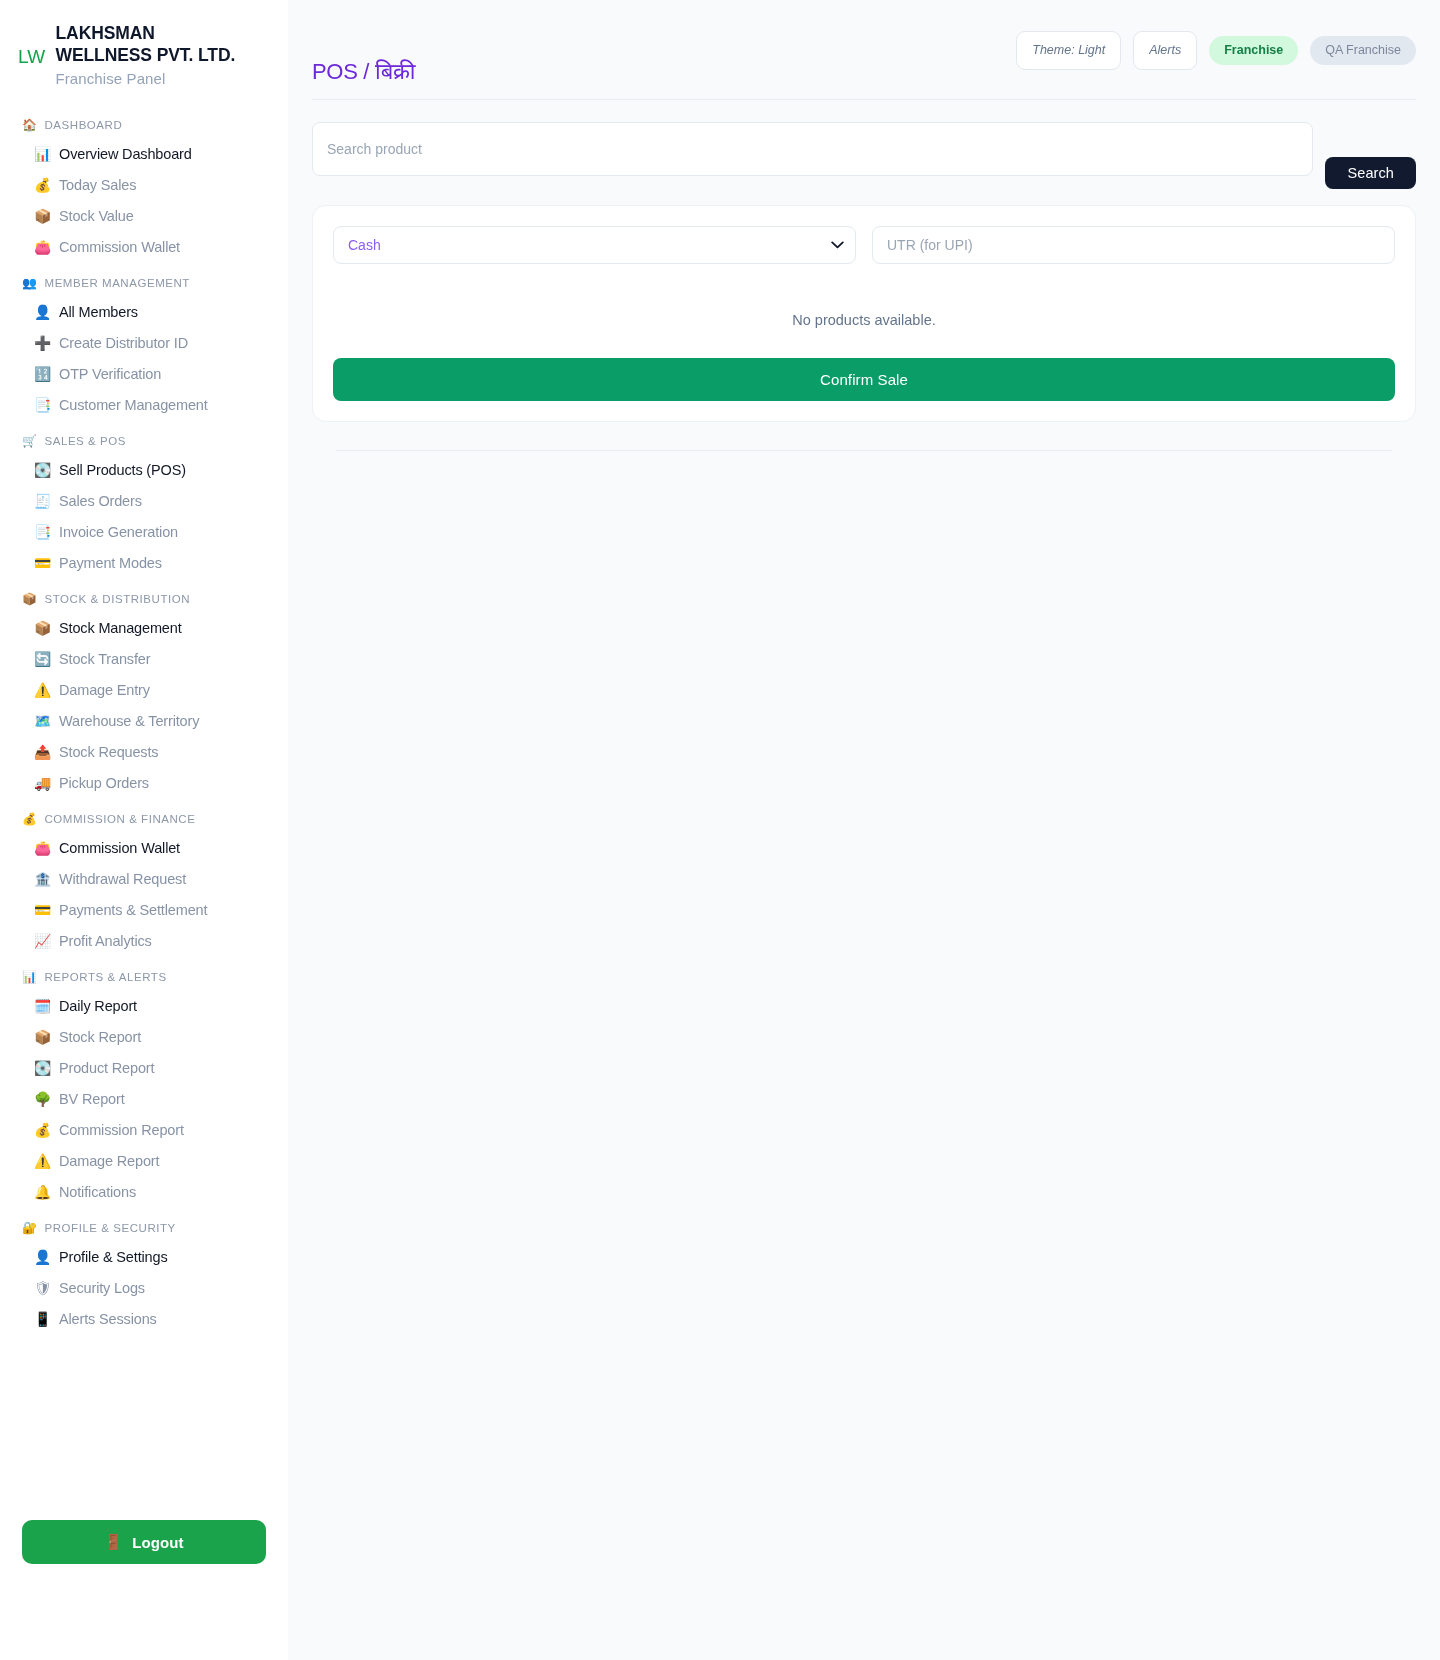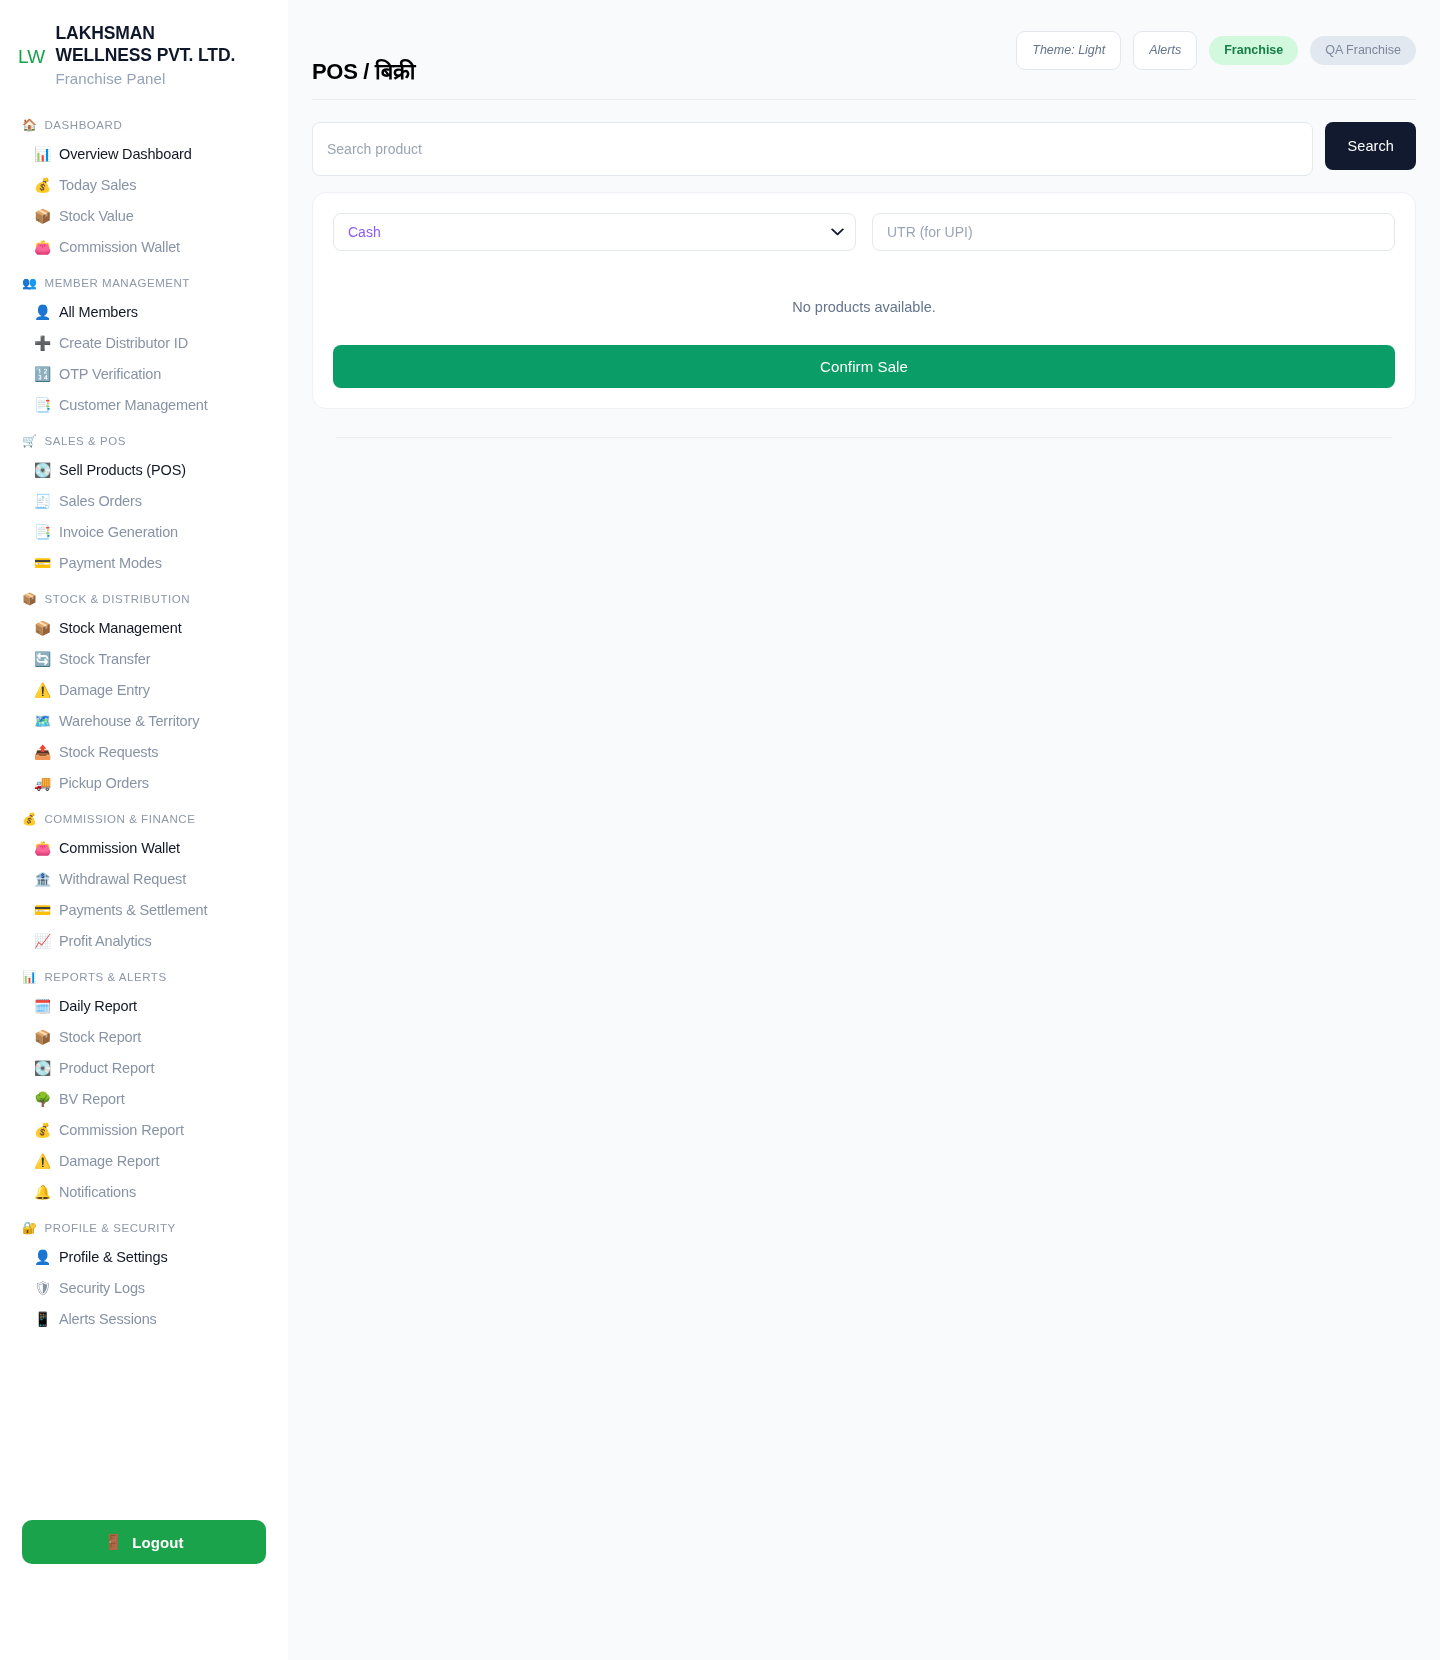--- a/index.html
+++ b/index.html
@@ -104,22 +104,22 @@
     padding: 0;
   }
   .topbar {
     display: flex;
     align-items: center;
     justify-content: space-between;
     padding: 16px 24px 14px 24px;
   }
   .page-title {
     font-size: 22px;
-    font-weight: 700;
-    color: #000000;
+    font-weight: 400;
+    color: #6d28d9;
     letter-spacing: -0.3px;
     margin-top: 39px;
   }
   .topbar-right { display: flex; align-items: center; gap: 12px; }
   .chip {
     font-size: 12.5px;
     padding: 12px 15px;
     border-radius: 9px;
     border: 1px solid #e3e8ef;
     background: #ffffff;
@@ -158,25 +158,26 @@
     color: #334155;
     outline: none;
   }
   .search-input::placeholder { color: #9aa5b4; }
   .search-btn {
     background: #111a2e;
     color: #ffffff;
     border: none;
     border-radius: 8px;
     padding: 0 22px;
-    height: 48px;
+    height: 32px;
     font-size: 14.5px;
     font-family: "Liberation Sans", sans-serif;
     cursor: pointer;
     letter-spacing: .1px;
+    margin-top: 35px;
   }
 
   .card {
     margin-top: 16px;
     background: #ffffff;
     border: 1px solid #eef1f5;
     border-radius: 14px;
     padding: 20px;
   }
   .field-grid {

